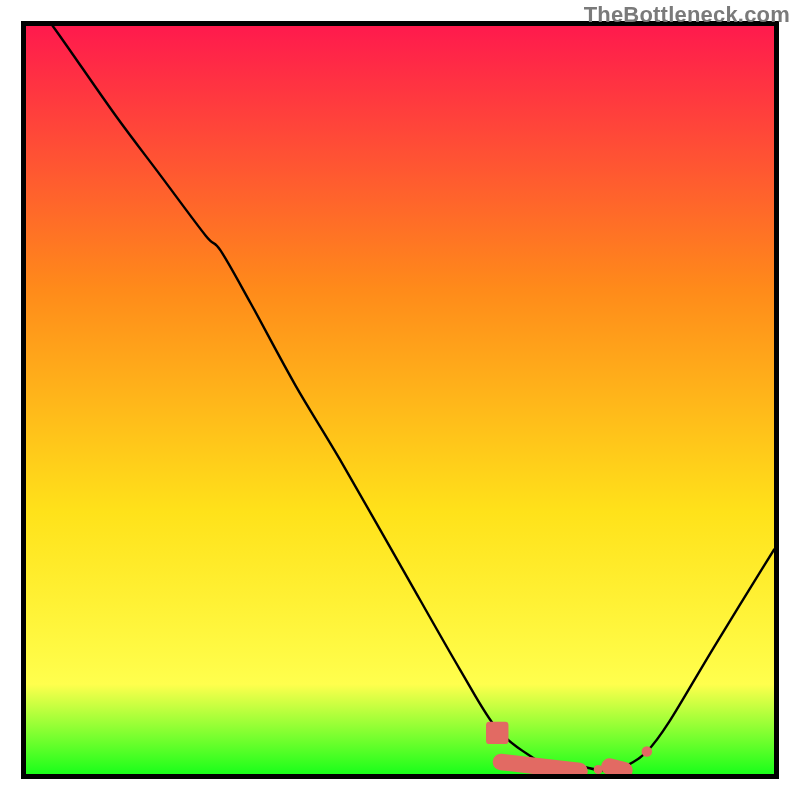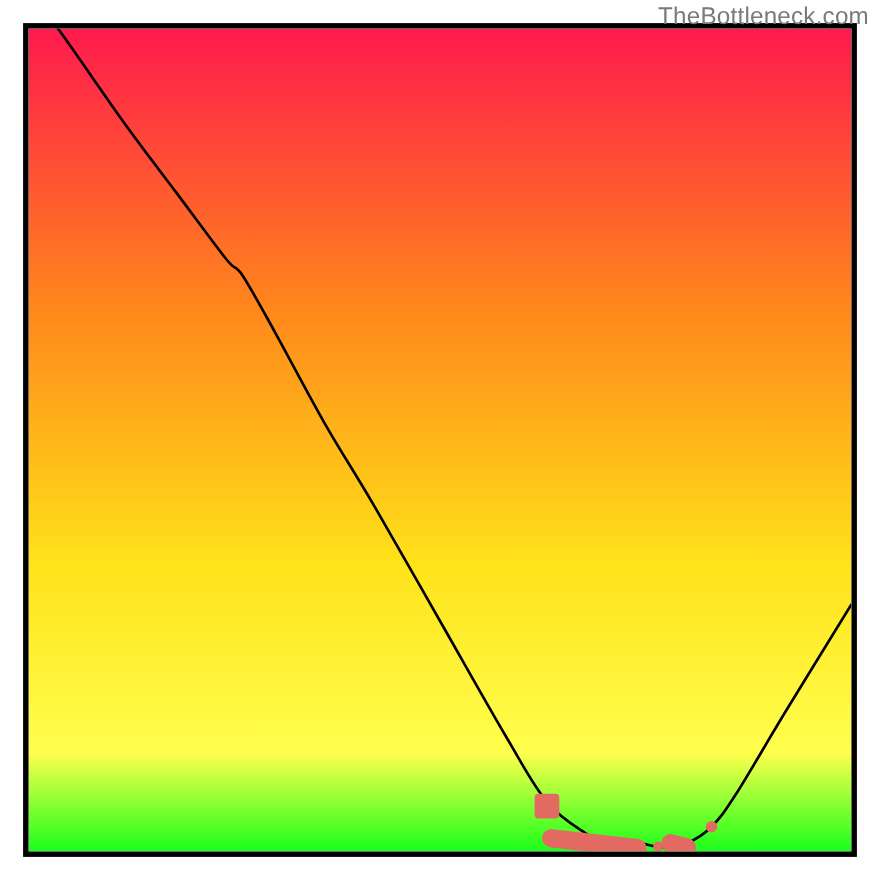--- a/index.html
+++ b/index.html
@@ -14,21 +14,21 @@
   .chart-wrap {
     position: relative;
     width: 800px;
     height: 800px;
   }
   .watermark {
     position: absolute;
     top: 2px;
     right: 10px;
     font-size: 22px;
-    font-weight: normal;
+    font-weight: bold;
     color: #7a7a7a;
     letter-spacing: 0.2px;
     z-index: 5;
   }
   .plot-area {
     position: absolute;
     left: 21px;
     top: 21px;
     width: 758px;
     height: 758px;

